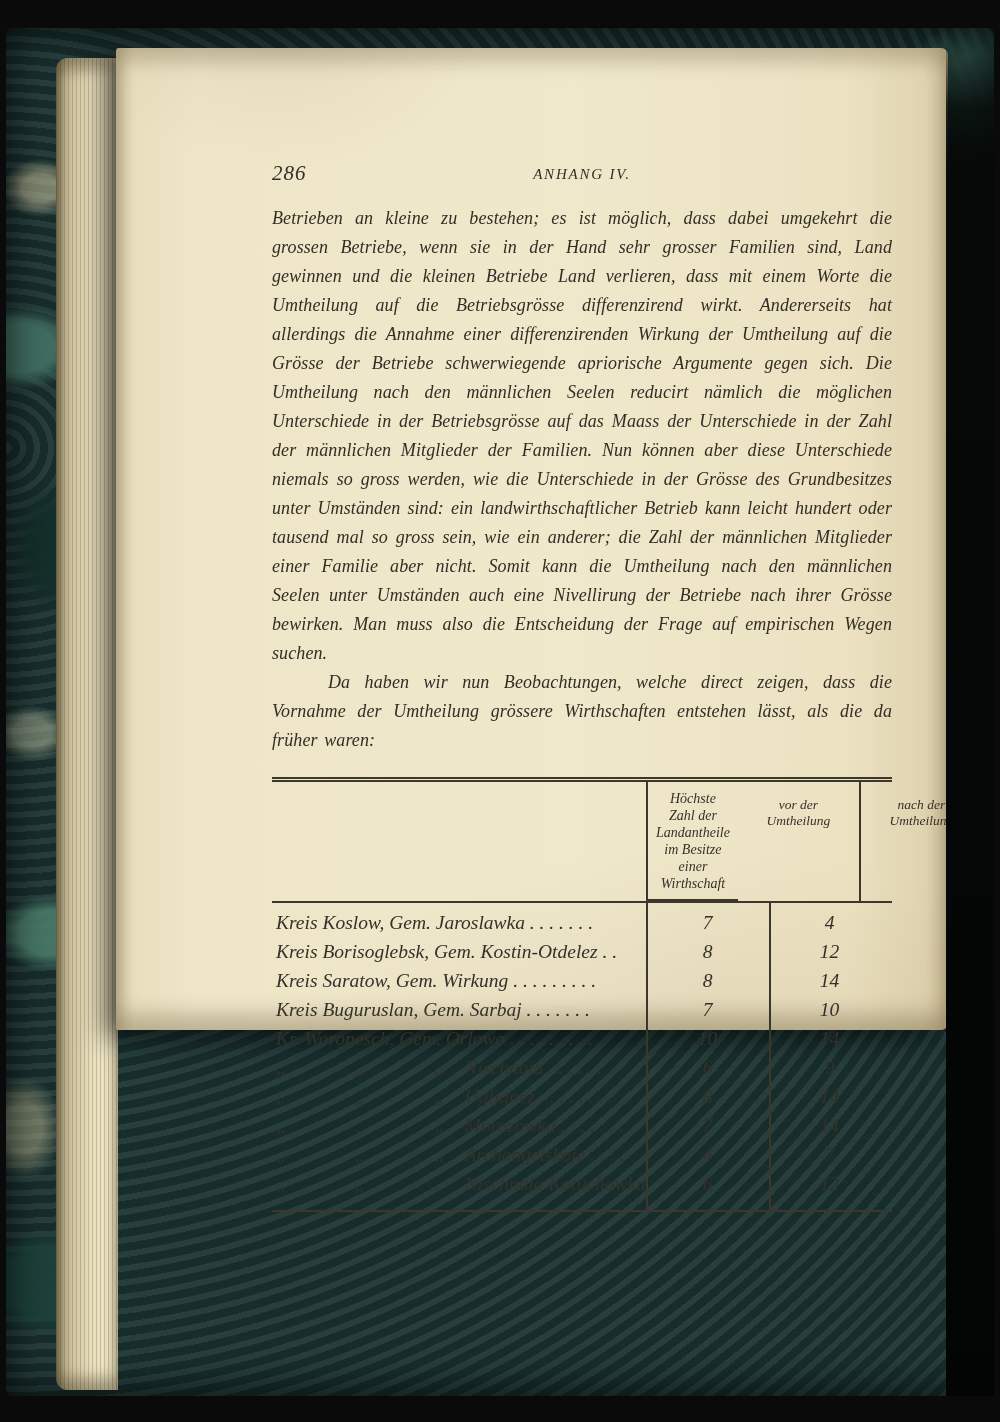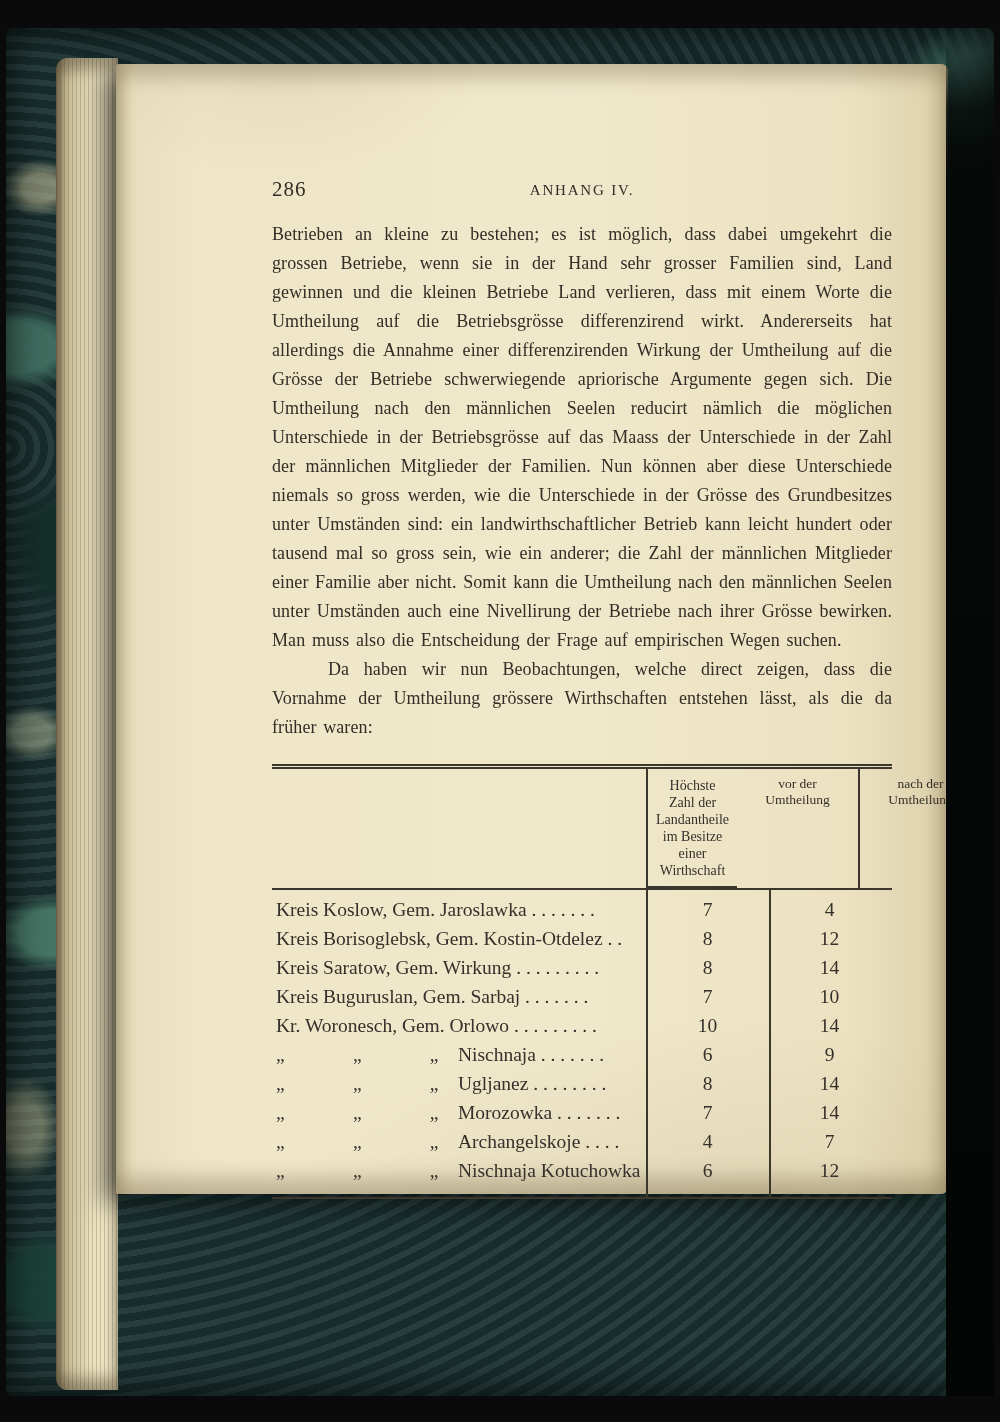--- a/index.html
+++ b/index.html
@@ -34,30 +34,31 @@
   }
   .fore-edge {
     position:absolute; left:56px; top:58px; width:62px; height:1332px;
     border-radius:12px 0 0 12px;
     background-image:
       repeating-linear-gradient(90deg, rgba(100,85,55,.28) 0 1px, rgba(255,255,255,0) 1px 4px),
       linear-gradient(90deg, #8f8263 0%, #c4b893 15%, #e8dfbd 55%, #efe7c7 100%);
     box-shadow: inset 0 12px 14px rgba(55,45,25,.4), inset 0 -12px 14px rgba(55,45,25,.4);
   }
   .page {
-    position:absolute; left:116px; top:64px; width:832px; height:1130px;
+    position:absolute; left:116px; top:48px; width:832px; height:982px;
     border-radius:3px 7px 7px 3px;
     background:
       radial-gradient(600px 300px at 70% 103%, rgba(150,130,90,.15), transparent 70%),
       radial-gradient(300px 200px at 20% -2%, rgba(150,130,90,.12), transparent 70%),
       linear-gradient(90deg, #d9cda8 0%, #e9dfbf 2%, #efe6c8 10%, #f0e8cb 55%, #ece2c2 88%, #e0d4b0 97%, #cfc19c 100%);
     box-shadow:
       inset 0 14px 18px rgba(90,75,45,.28),
       inset 0 -16px 20px rgba(90,75,45,.32),
       -12px 8px 26px rgba(0,0,0,.55);
+    font-style: italic;
   }
 
   
   .content {
     position:absolute; left:156px; top:112px; width:620px;
     color:#322e26;
   }
   .page-head { position:relative; height:32px; margin-bottom:12px; }
   .page-num { position:absolute; left:0; top:1px; font-size:21px; letter-spacing:1px; }
   .running-title { position:absolute; left:0; right:0; top:6px; text-align:center; font-size:15px; letter-spacing:1.8px; }
@@ -79,21 +80,21 @@
   .table { color:#35302a; }
   .thead { display:flex; border-bottom:2px solid #3c372c; }
   .th-label { width:374px; }
   .th-nums { width:246px; box-sizing:border-box; border-left:2px solid #3c372c; display:flex; flex-direction:row; }
   .th-main {
     text-align:center; font-size:14px; line-height:17px;
     padding:8px 8px 7px; border-bottom:2px solid #3c372c;
   }
   .th-subs { display:flex; flex:1; }
   .th-sub { width:121px; text-align:center; font-size:13.5px; line-height:16px; padding:7px 0 8px; }
-  .th-sub .wrapbox { max-width:84px; margin:0 auto; }
+  .th-sub .wrapbox { max-width:84px; margin:8px auto; }
   .th-sub + .th-sub { border-left:2px solid #3c372c; }
 
   .tbody { position:relative; padding:9px 0 8px; }
   .vline { position:absolute; top:0; bottom:0; width:2px; background:#3c372c; }
   .vline-1 { left:374px; }
   .vline-2 { left:497px; }
 
   .trow { display:flex; height:29px; align-items:flex-start; }
   .trow-label {
     width:374px; box-sizing:border-box; padding:0 8px 0 4px;

